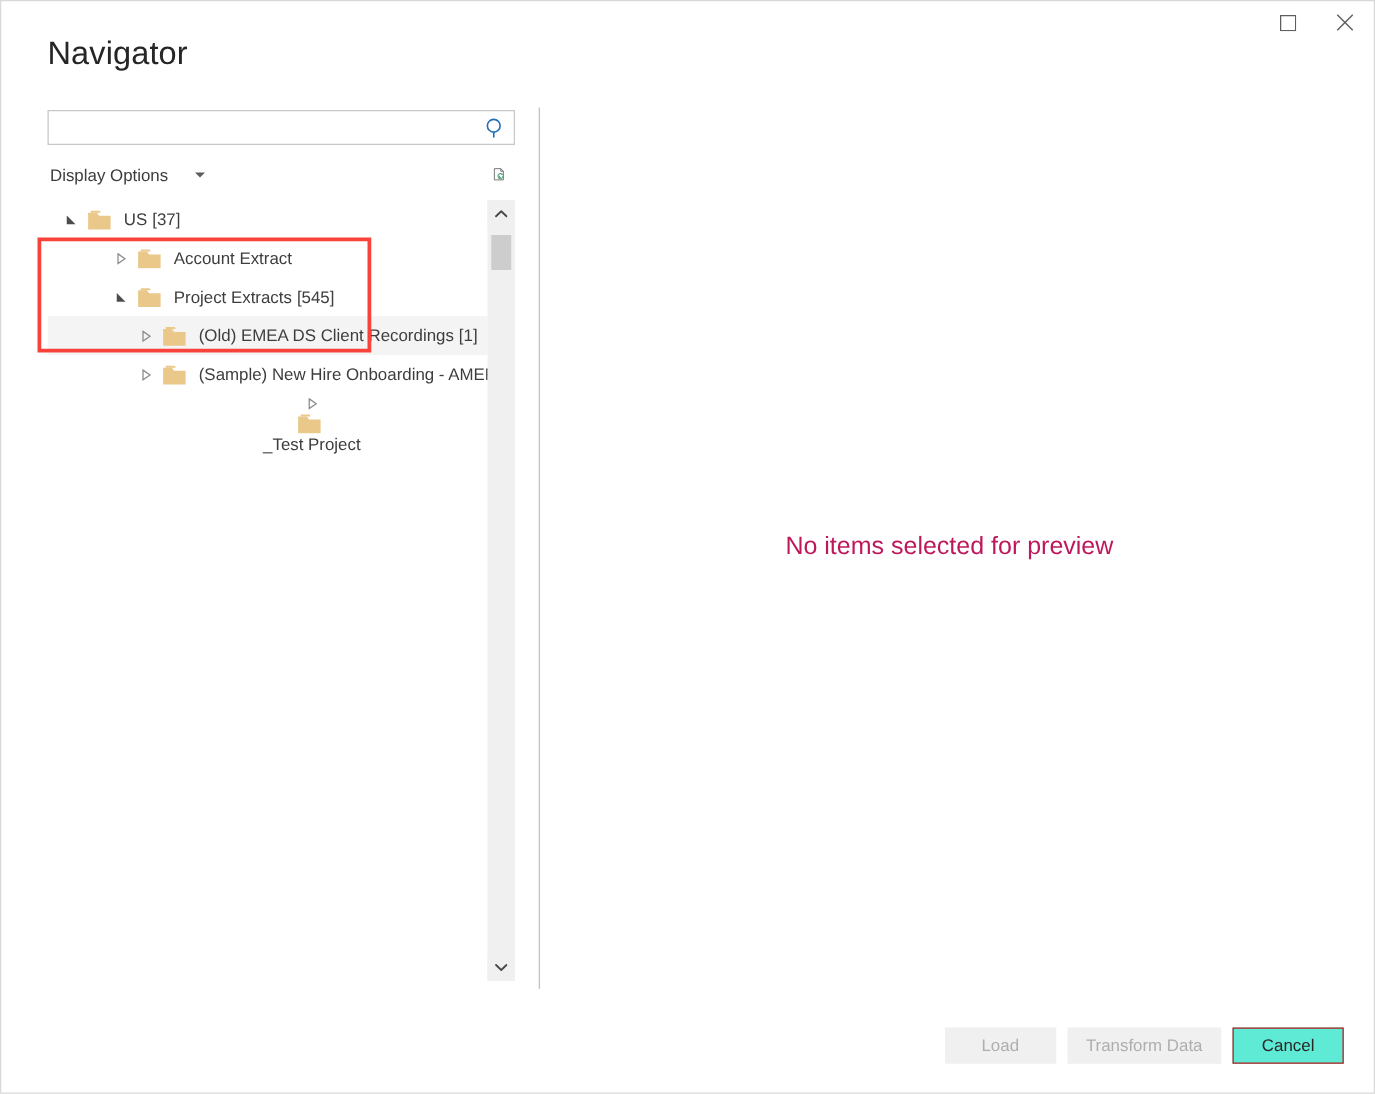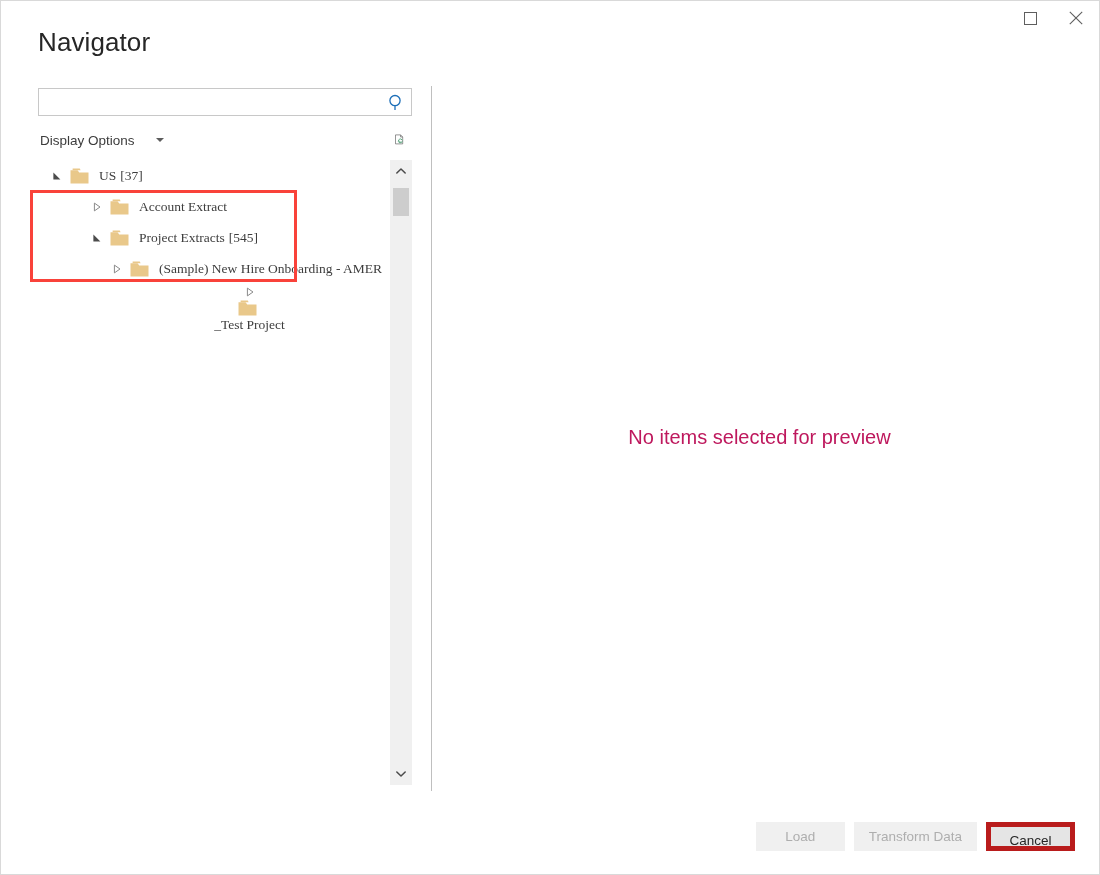--- a/index.html
+++ b/index.html
@@ -155,21 +155,20 @@
     height: 625px;
   }
   .tree-row {
     position: relative;
     height: 31px;
     display: flex;
     align-items: center;
     cursor: default;
     user-select: none;
     white-space: nowrap;
-    font-family: Liberation Serif, serif;
   }
   .tree-row.hovered { background: #f4f4f4; }
   .tree-row .expander {
     width: 16px;
     height: 16px;
     display: flex;
     align-items: center;
     justify-content: center;
     flex: 0 0 16px;
   }
@@ -268,23 +267,23 @@
     font-family: "Liberation Sans", sans-serif;
     font-size: 13.5px;
     line-height: 27px;
     text-align: center;
     border: 1px solid transparent;
     background: #f0f0f0;
     color: #aeaeae;
     cursor: default;
   }
   .footer-btn.enabled {
-    background: #e5e5e5;
+    background: #5eead4;
     color: #262626;
-    border: 5px solid #b91c1c;
+    border: 1px solid #b91c1c;
   }
   #btn-transform { min-width: 117px; }
   #btn-cancel { min-width: 89px; }
 
   
   #red-annotation-box {
     position: absolute;
     left: 29px;
     top: 189px;
     width: 267px;
@@ -385,20 +384,35 @@
             </span>
             <span class="folder-icon">
               <svg width="19" height="16" viewBox="0 0 19 16">
                 <path d="M0.5 2.2 L0.5 15.5 L18.5 15.5 L18.5 4.6 L9.2 4.6 L7.6 2.2 Z" fill="#e9c88a"></path>
                 <path d="M2.6 0.6 L9.8 0.6 L10.6 2.2 L2.6 2.2 Z" fill="#e9c88a"></path>
               </svg>
             </span>
             <span class="row-label">Project Extracts</span>
             <span class="row-count">[545]</span>
           </div>
+          <div class="tree-row hovered" style="padding-left: 71px;">
+            <span class="expander">
+              <svg width="10" height="10" viewBox="0 0 10 10">
+                <path d="M2.4 1.1 L8.0 5.0 L2.4 8.9 Z" fill="none" stroke="#8a8a8a" stroke-width="1"></path>
+              </svg>
+            </span>
+            <span class="folder-icon">
+              <svg width="19" height="16" viewBox="0 0 19 16">
+                <path d="M0.5 2.2 L0.5 15.5 L18.5 15.5 L18.5 4.6 L9.2 4.6 L7.6 2.2 Z" fill="#e9c88a"></path>
+                <path d="M2.6 0.6 L9.8 0.6 L10.6 2.2 L2.6 2.2 Z" fill="#e9c88a"></path>
+              </svg>
+            </span>
+            <span class="row-label">(Old) EMEA DS Client Recordings</span>
+            <span class="row-count">[1]</span>
+          </div>
           <div class="tree-row" style="padding-left: 71px;">
             <span class="expander">
               <svg width="10" height="10" viewBox="0 0 10 10">
                 <path d="M2.4 1.1 L8.0 5.0 L2.4 8.9 Z" fill="none" stroke="#8a8a8a" stroke-width="1"></path>
               </svg>
             </span>
             <span class="folder-icon">
               <svg width="19" height="16" viewBox="0 0 19 16">
                 <path d="M0.5 2.2 L0.5 15.5 L18.5 15.5 L18.5 4.6 L9.2 4.6 L7.6 2.2 Z" fill="#e9c88a"></path>
                 <path d="M2.6 0.6 L9.8 0.6 L10.6 2.2 L2.6 2.2 Z" fill="#e9c88a"></path>

